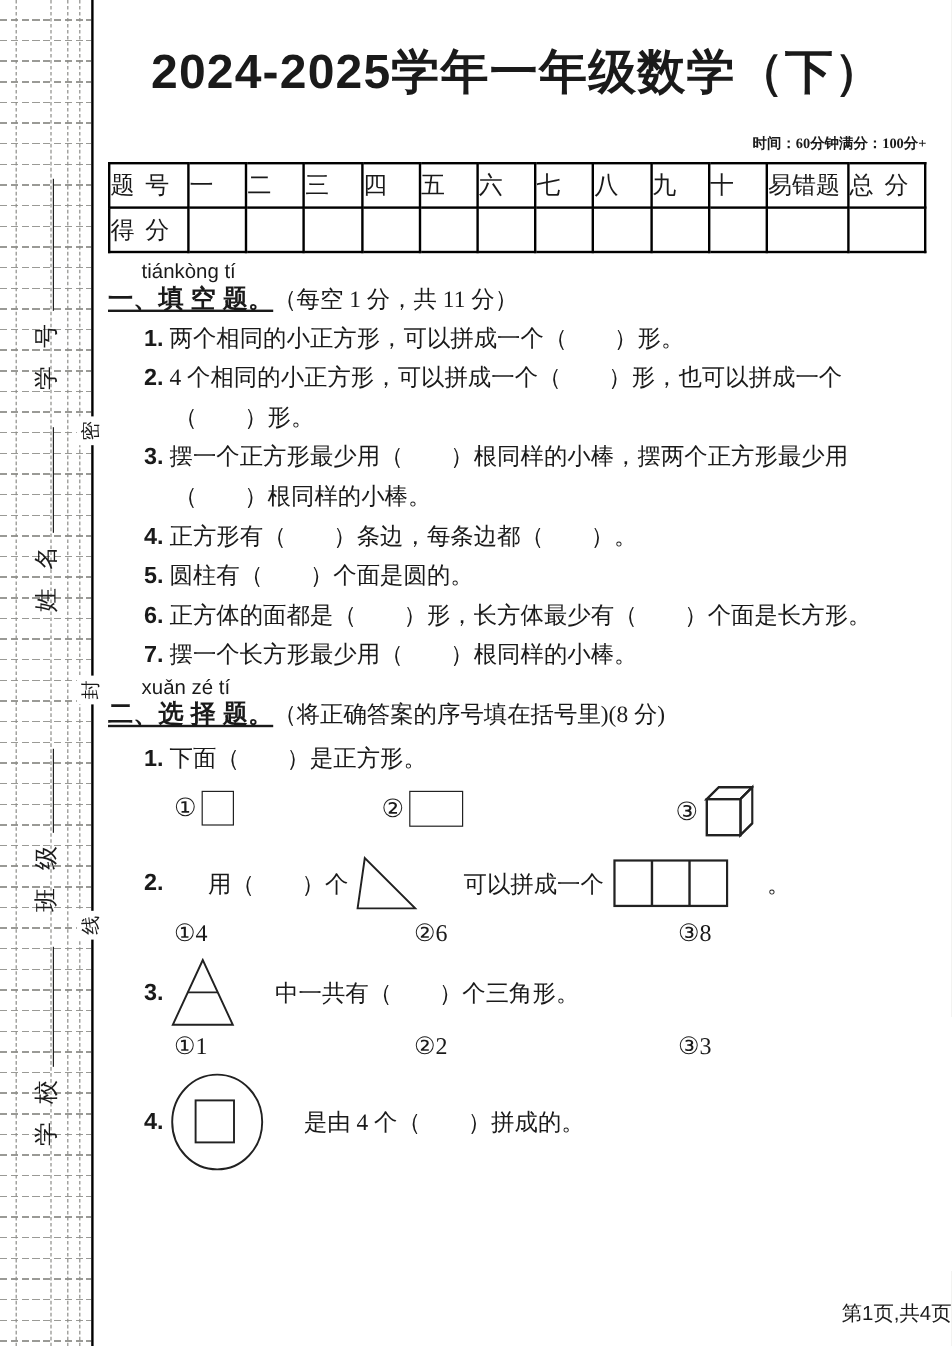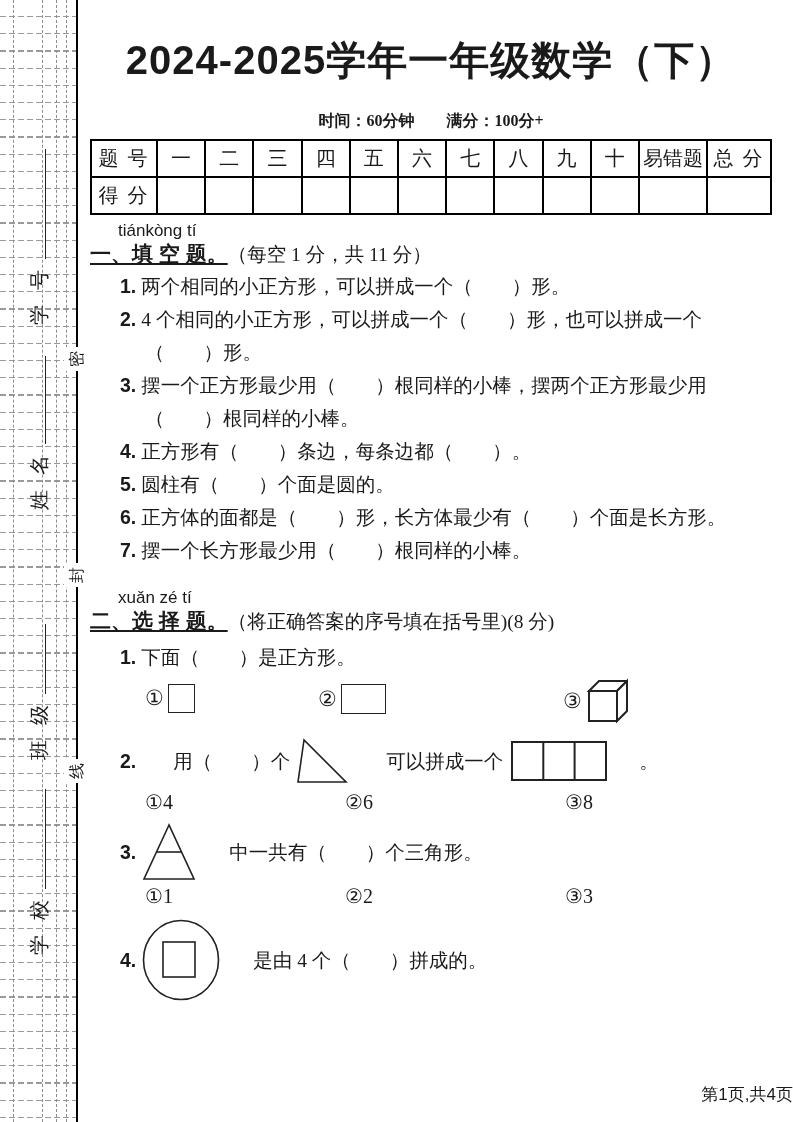--- a/index.html
+++ b/index.html
@@ -26,23 +26,23 @@
   .side-field{
     position:absolute;left:27px;white-space:nowrap;
     transform:rotate(-90deg);transform-origin:0 0;
     font-size:20px;letter-spacing:5px;height:24px;line-height:24px;
   }
   .uline{display:inline-block;border-bottom:1.5px solid #222;height:14px;margin-left:6px;}
   
   .content{position:absolute;left:90px;top:0;width:682px;}
   .title1{margin-top:34px;text-align:center;font-family:"Liberation Sans","DejaVu Sans",sans-serif;font-weight:900;font-size:40px;line-height:52px;letter-spacing:1px;}
   .title2{margin-top:8px;text-align:center;font-family:"Liberation Sans","DejaVu Sans",sans-serif;font-weight:900;font-size:31px;line-height:40px;}
-  .meta-row{margin-top:25px;display:flex;justify-content:center;font-size:16px;font-weight:600;gap:32px;}
+  .meta-row{margin-top:25px;display:flex;justify-content:flex-end;font-size:12px;font-weight:600;}
   table.score{margin-top:7px;border-collapse:collapse;width:682px;table-layout:fixed;}
-  table.score td{border:2px solid #000;height:35px;text-align:center;font-size:20px;padding:0;margin-top:20px;}
+  table.score td{border:2px solid #000;height:35px;font-size:20px;padding:0;margin-top:20px;}
   td.tlabel{letter-spacing:2px;}
   .pinyin{font-family:"Liberation Sans","DejaVu Sans",sans-serif;font-size:17px;margin:8px 0 0 28px;line-height:15px;}
   .sec-head{font-size:19.5px;line-height:30px;margin-top:1px;}
   .sec-head .hbold{font-family:"Liberation Sans","DejaVu Sans",sans-serif;font-weight:700;font-size:21px;text-decoration:underline;}
   .q{margin-left:30px;padding-left:25px;text-indent:-25px;font-size:19.5px;line-height:33px;}
   .q b,.inline-q b{font-family:"Liberation Sans","DejaVu Sans",sans-serif;font-weight:700;margin-right:5px;}
   .inline-q{margin-left:30px;display:flex;align-items:center;font-size:19.5px;}
   .inline-q .txt{white-space:nowrap;margin-left:32px;}
   .opt-row{position:relative;height:30px;font-size:20px;}
   .opt-row .opt{position:absolute;top:0;}
@@ -149,21 +149,21 @@
     </div>
 
     <div class="q"><b>1.</b><span>两个相同的小正方形，可以拼成一个（　　）形。</span></div>
     <div class="q"><b>2.</b><span>4 个相同的小正方形，可以拼成一个（　　）形，也可以拼成一个（　　）形。</span></div>
     <div class="q"><b>3.</b><span>摆一个正方形最少用（　　）根同样的小棒，摆两个正方形最少用（　　）根同样的小棒。</span></div>
     <div class="q"><b>4.</b><span>正方形有（　　）条边，每条边都（　　）。</span></div>
     <div class="q"><b>5.</b><span>圆柱有（　　）个面是圆的。</span></div>
     <div class="q"><b>6.</b><span>正方体的面都是（　　）形，长方体最少有（　　）个面是长方形。</span></div>
     <div class="q"><b>7.</b><span>摆一个长方形最少用（　　）根同样的小棒。</span></div>
 
-    <div class="pinyin" style="margin-top:23px;">xuǎn zé tí</div>
+    <div class="pinyin" style="margin-top:2px;">xuǎn zé tí</div>
     <div class="sec-head">
       <span class="hbold">二、选 择 题。</span><span>（将正确答案的序号填在括号里)(8 分)</span>
     </div>
 
     <div class="q" style="margin-top:4px;"><b>1.</b><span>下面（　　）是正方形。</span></div>
 
     <div class="shape-row">
       <div class="shape-item" style="left:55px;top:10px;">
         <span>①</span>
         <div class="sq"></div>

